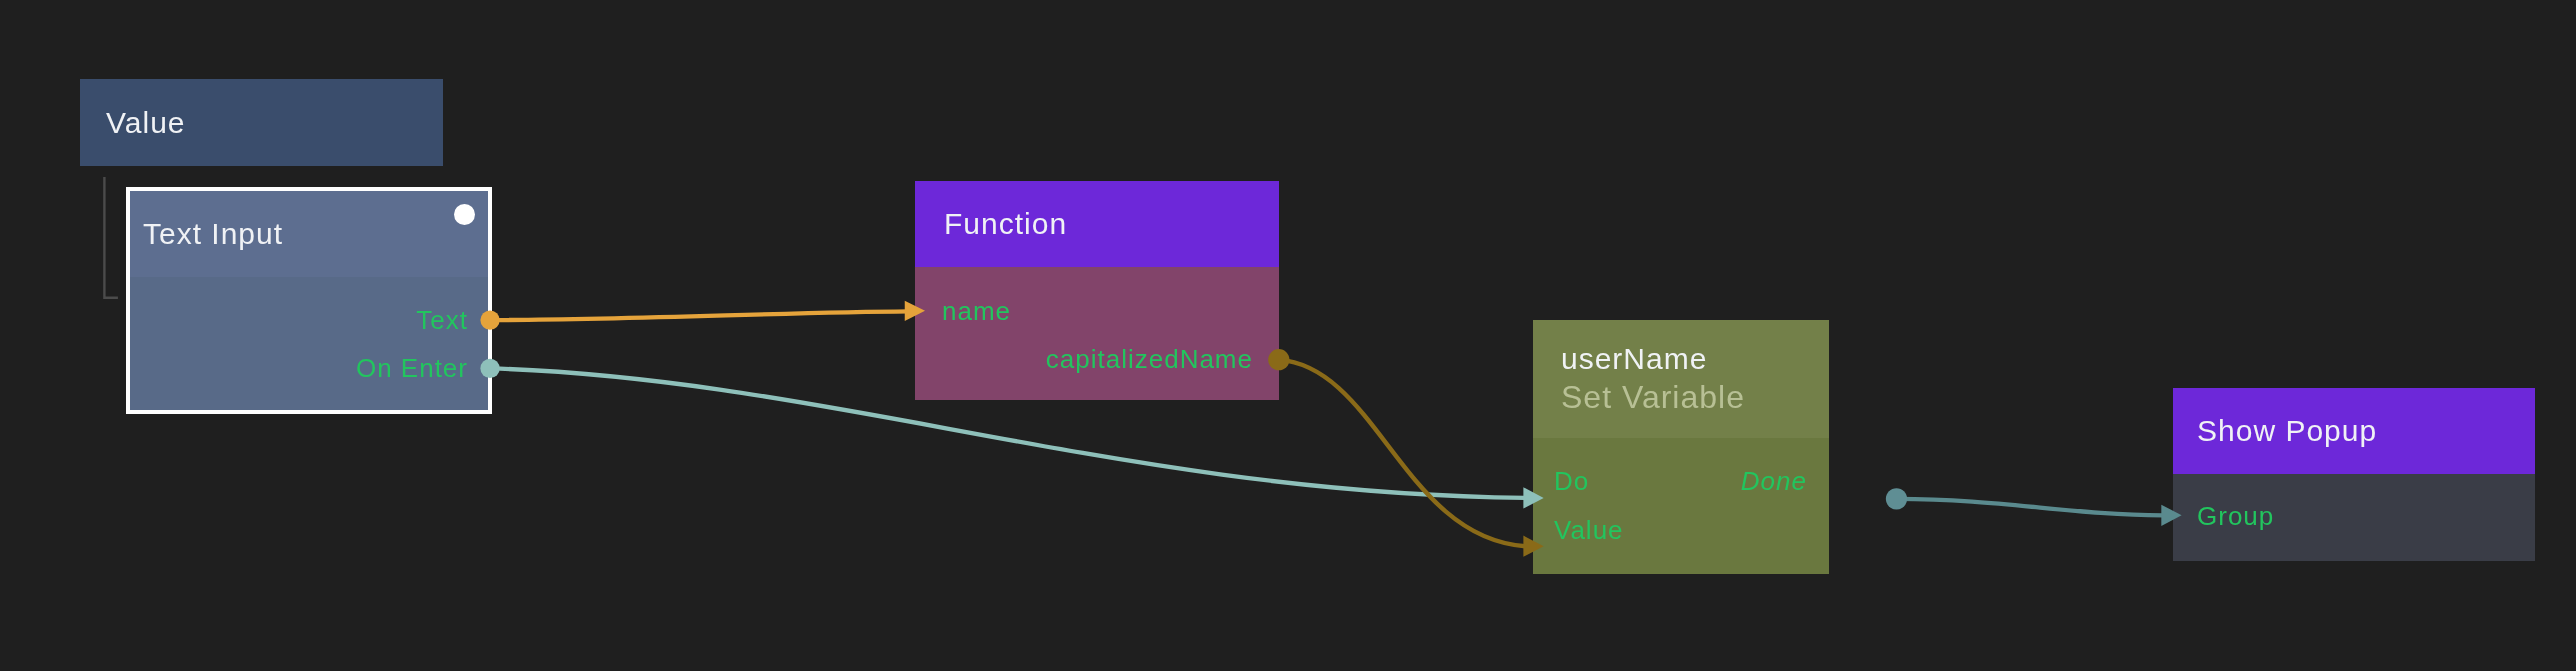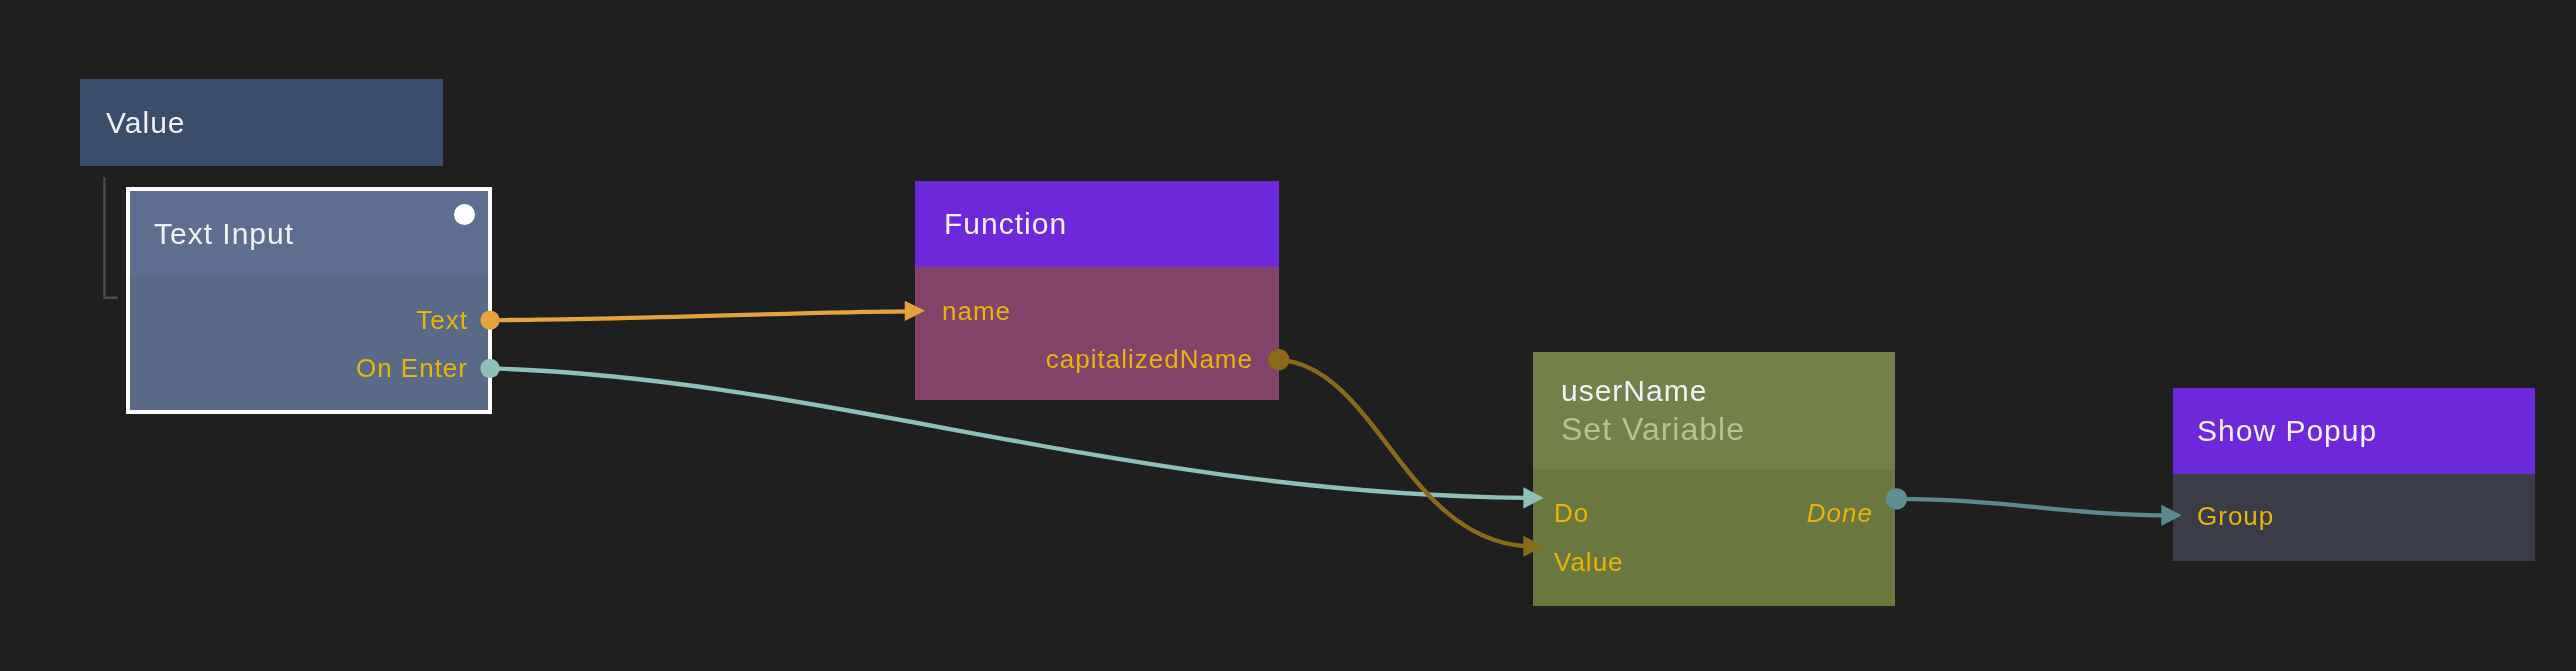--- a/index.html
+++ b/index.html
@@ -32,21 +32,21 @@
   .node-subtitle {
     color:#b8c095;
     font-size:32px;
     letter-spacing:1px;
     margin-top:3.9px;
     white-space:nowrap;
   }
   .port {
     position:absolute;
     transform:translateY(-50%);
-    color:#eab308;
+    color:#22c55e;
     font-size:26px;
     letter-spacing:1px;
     white-space:nowrap;
   }
   .port.in  { text-align:center; }
   .port.out { text-align:right; }
 
   
   .node-group {
     left:80px; top:79px; width:363px; height:87px;
@@ -54,21 +54,21 @@
     justify-content:center;
   }
   .node-group .node-title { padding-left:26px; }
 
   
   .node-text-input {
     left:126px; top:187px; width:366px; height:227px;
     border:4.8px solid #ffffff;
   }
   .node-text-input .node-header { height:86px; background:#5d6e90; }
-  .node-text-input .node-header .node-title { padding-left:24px; }
+  .node-text-input .node-header .node-title { padding-left:13px; }
   .node-text-input .node-body { background:#586a88; }
   .indicator-dot {
     position:absolute;
     left:324px; top:12.6px;
     width:21px; height:21px;
     border-radius:50%;
     background:#ffffff;
   }
   .node-text-input .port-text    { top:129px; right:20px; }
   .node-text-input .port-onenter { top:177px; right:20px;text-align:right; }
@@ -78,21 +78,21 @@
     left:915px; top:181px; width:364px; height:219px;
   }
   .node-function .node-header { height:86px; background:#6d28d9; }
   .node-function .node-header .node-title { padding-left:29px; }
   .node-function .node-body { background:#82446a; }
   .node-function .port-name    { top:130px; left:27px; }
   .node-function .port-capname { top:178px; right:26px; }
 
   
   .node-set-variable {
-    left:1533px; top:352px; width:362px; height:254px;
+    left:1533px; top:320px; width:296px; height:254px;
   }
   .node-set-variable .node-header { height:118px; background:#738049; }
   .node-set-variable .node-header .node-title,
   .node-set-variable .node-header .node-subtitle { padding-left:28px; }
   .node-set-variable .node-body { background:#6a783f; }
   .node-set-variable .port-do    { top:161px; left:21px; }
   .node-set-variable .port-value { top:210px; left:21px; }
   .node-set-variable .port-done  { top:161px; right:22px;font-style:italic; }
 
   

